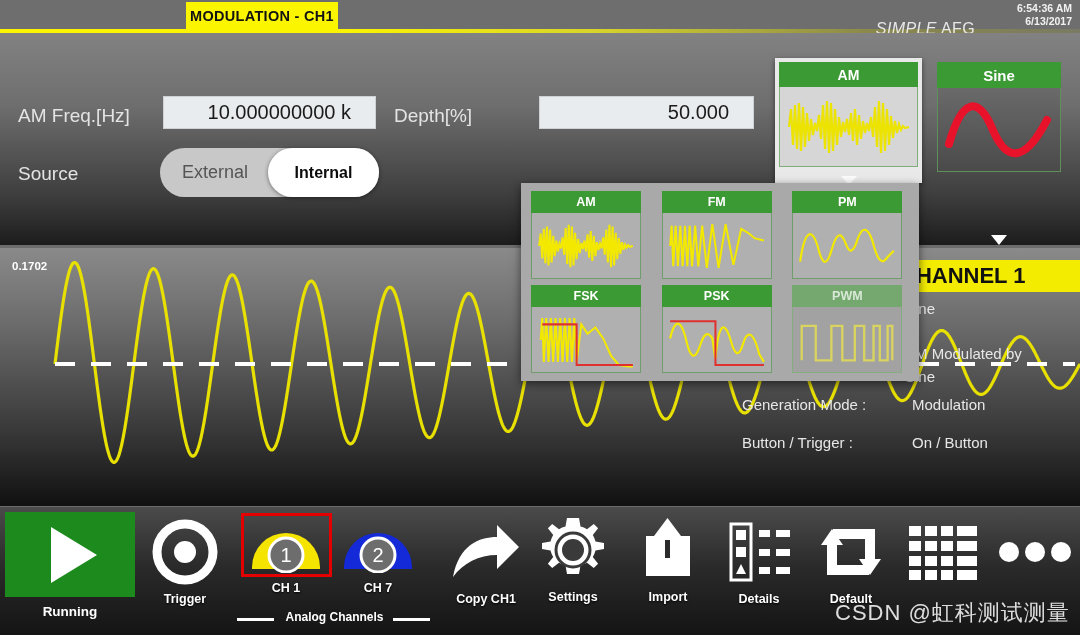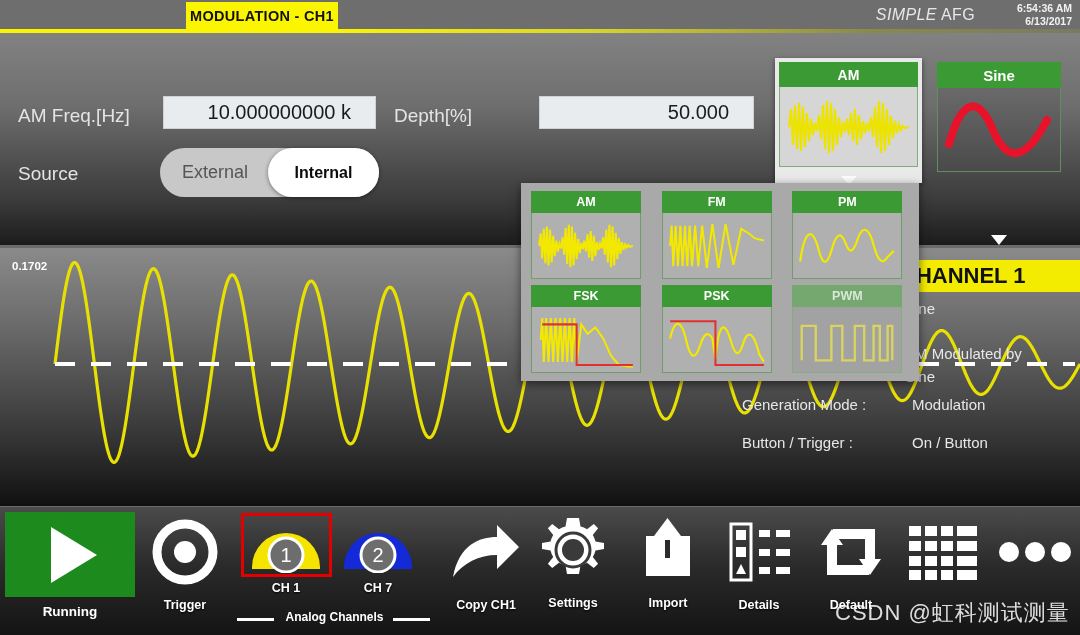--- a/index.html
+++ b/index.html
@@ -27,21 +27,21 @@
   }
   .tab-modulation{
     left:186px; width:152px;
     background:#fbf500; color:#121212;
   }
   .tab-underline{
     position:absolute; left:0; top:29px; width:1080px; height:4px;
     background:linear-gradient(90deg,#fbf500 0%,#fbf500 31%,#d8d42a 55%,#8b8a4a 80%,#7a7a63 100%);
   }
   .brand{
-    position:absolute; right:105px; top:6px;
+    position:absolute; right:105px; top:20px;
     font-size:16px; color:#e8e8e8; font-style:italic; letter-spacing:.4px;
   }
   .brand b{ font-style:normal; font-weight:normal; }
   .clock{
     position:absolute; right:8px; top:2px; text-align:right;
     font-size:10.5px; color:#f2f2f2; line-height:13px; font-weight:bold;
   }
 
   
   .params{
@@ -159,21 +159,21 @@
   .toolbar{
     position:absolute; left:0; top:507px; width:1080px; height:128px;
     background:linear-gradient(180deg,#4b4b4b 0%,#2b2b2b 45%,#141414 100%);
   }
   .tb-item{
     position:absolute; top:8px; display:flex; flex-direction:column;
     align-items:center; justify-content:flex-start;
   }
   .tb-icon{ height:74px; display:flex; align-items:center; justify-content:center; }
   .tb-label{
-    color:#ffffff; font-size:12.5px; font-weight:bold; margin-top:9px;
+    color:#ffffff; font-size:12.5px; font-weight:bold; margin-top:3px;
     text-shadow:0 1px 2px #000;
   }
   .runbtn{
     position:absolute; left:5px; top:512px; width:130px; height:85px;
     background:#1d8a1d; display:flex; align-items:center; justify-content:center;
   }
   .run-label{
     position:absolute; left:5px; top:604px; width:130px; text-align:center;
     color:#fff; font-weight:bold; font-size:13.5px;
   }

